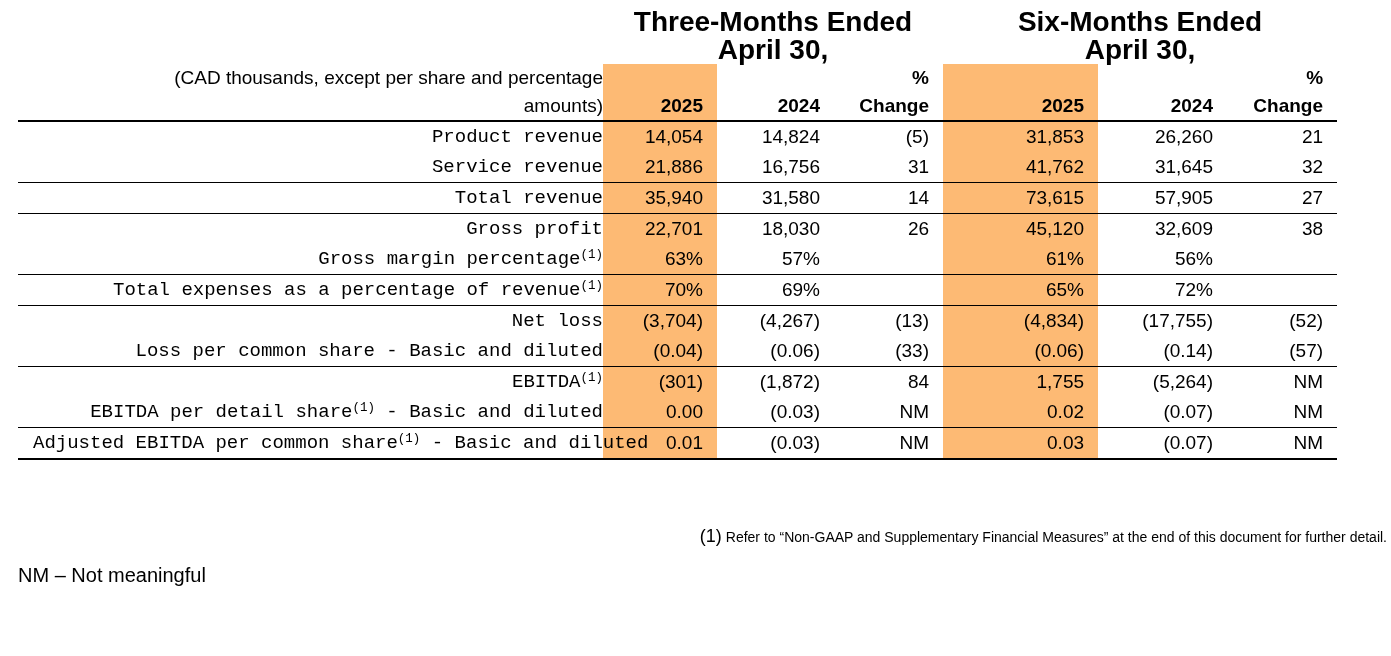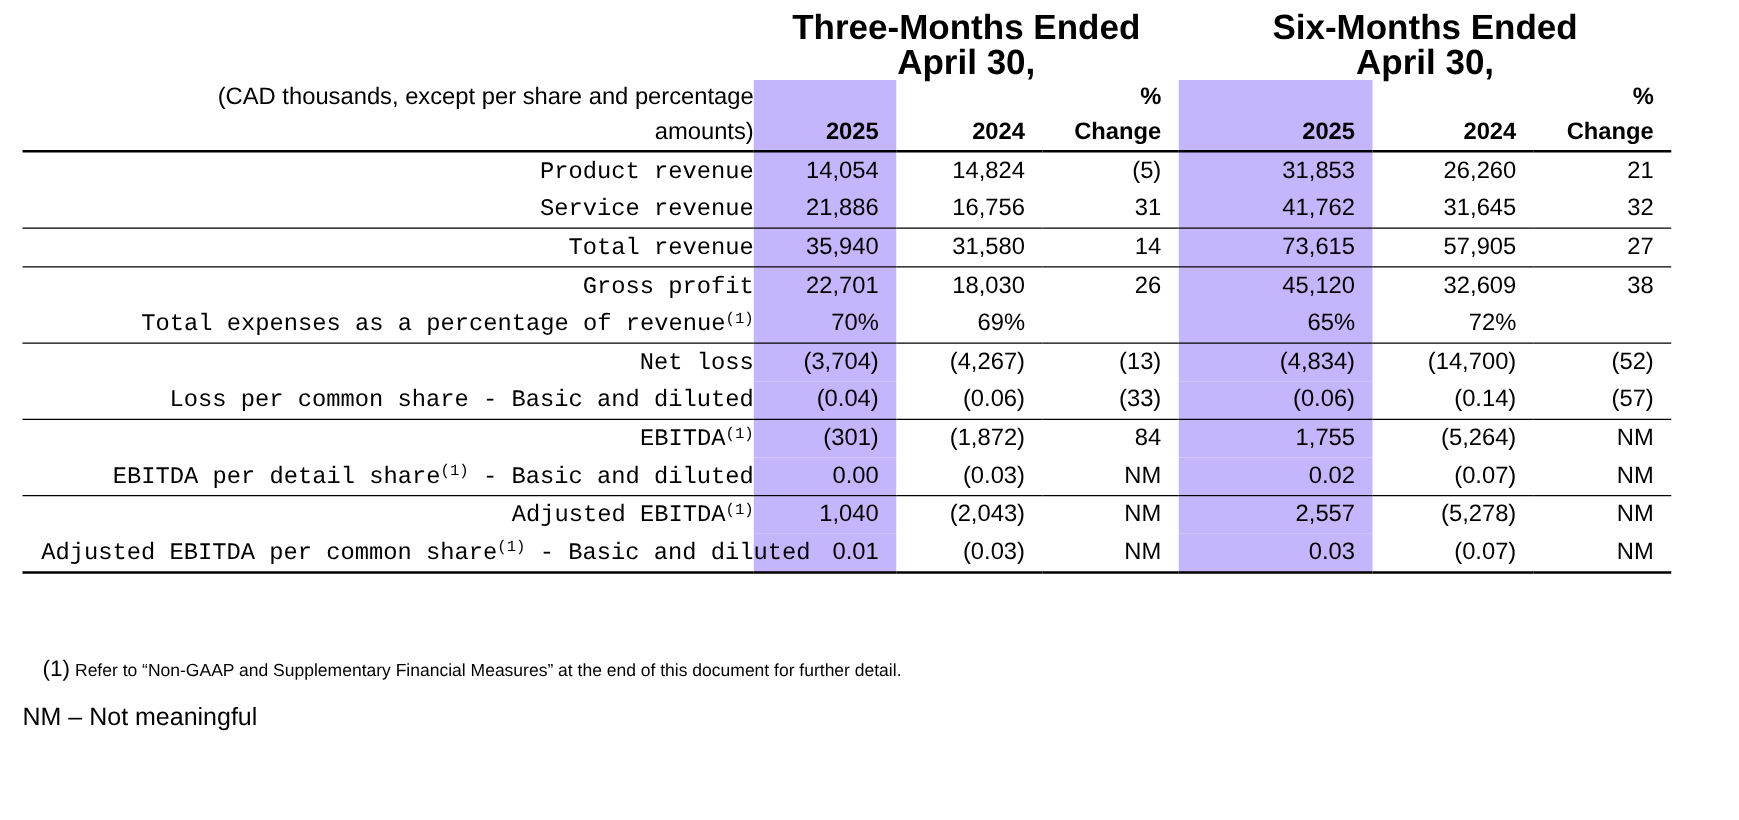--- a/index.html
+++ b/index.html
@@ -53,21 +53,21 @@
   tr.colhead th.num {
     font-weight: bold;
     font-size: 19px;
     line-height: 28px;
   }
   .num {
     text-align: right;
     padding-right: 14px;
   }
   .gray {
-    background: #c4b5fd;
+    background: #fdba74;
     margin-left: 41px;
   }
   
   tbody td {
     font-size: 19px;
     height: 30px;
     line-height: 30px;
   }
   tbody td.lbl {
     text-align: right;
@@ -83,23 +83,24 @@
   sup.fn-sup {
     font-size: 12.5px;
     line-height: 0;
     vertical-align: 6px;
   }
   
   .footnotes {
     margin-top: 66px;
   }
   .fn1 {
-    margin: 16px;
+    margin: 4px;
     font-size: 14px;
     line-height: 20px;
+    text-align: right;
   }
   .fn1 .fn-marker {
     font-size: 18px;
     margin-right: 4px;
   }
   .fn2 {
     margin: 18px 0 0 0;
     font-size: 20px;
     line-height: 20px;
   }
@@ -180,35 +181,44 @@
       <tr>
         <td class="lbl"><span>Gross profit</span><sup class="fn-sup"></sup><span></span></td>
         <td class="num gray">22,701</td>
         <td class="num">18,030</td>
         <td class="num">26</td>
         <td class="num gray">45,120</td>
         <td class="num">32,609</td>
         <td class="num">38</td>
       </tr>
       <tr class="rule">
+        <td class="lbl"><span>Gross margin percentage</span><sup class="fn-sup">(1)</sup><span></span></td>
+        <td class="num gray">63%</td>
+        <td class="num">57%</td>
+        <td class="num"></td>
+        <td class="num gray">61%</td>
+        <td class="num">56%</td>
+        <td class="num"></td>
+      </tr>
+      <tr class="rule">
         <td class="lbl"><span>Total expenses as a percentage of revenue</span><sup class="fn-sup">(1)</sup><span></span></td>
         <td class="num gray">70%</td>
         <td class="num">69%</td>
         <td class="num"></td>
         <td class="num gray">65%</td>
         <td class="num">72%</td>
         <td class="num"></td>
       </tr>
       <tr>
         <td class="lbl"><span>Net loss</span><sup class="fn-sup"></sup><span></span></td>
         <td class="num gray">(3,704)</td>
         <td class="num">(4,267)</td>
         <td class="num">(13)</td>
         <td class="num gray">(4,834)</td>
-        <td class="num">(14,700)</td>
+        <td class="num">(17,755)</td>
         <td class="num">(52)</td>
       </tr>
       <tr class="rule">
         <td class="lbl"><span>Loss per common share - Basic and diluted</span><sup class="fn-sup"></sup><span></span></td>
         <td class="num gray">(0.04)</td>
         <td class="num">(0.06)</td>
         <td class="num">(33)</td>
         <td class="num gray">(0.06)</td>
         <td class="num">(0.14)</td>
         <td class="num">(57)</td>
@@ -224,29 +234,20 @@
       </tr>
       <tr class="rule">
         <td class="lbl"><span>EBITDA per detail share</span><sup class="fn-sup">(1)</sup><span> - Basic and diluted</span></td>
         <td class="num gray">0.00</td>
         <td class="num">(0.03)</td>
         <td class="num">NM</td>
         <td class="num gray">0.02</td>
         <td class="num">(0.07)</td>
         <td class="num">NM</td>
       </tr>
-      <tr>
-        <td class="lbl"><span>Adjusted EBITDA</span><sup class="fn-sup">(1)</sup><span></span></td>
-        <td class="num gray">1,040</td>
-        <td class="num">(2,043)</td>
-        <td class="num">NM</td>
-        <td class="num gray">2,557</td>
-        <td class="num">(5,278)</td>
-        <td class="num">NM</td>
-      </tr>
       <tr class="thick">
         <td class="lbl"><span>Adjusted EBITDA per common share</span><sup class="fn-sup">(1)</sup><span> - Basic and diluted</span></td>
         <td class="num gray">0.01</td>
         <td class="num">(0.03)</td>
         <td class="num">NM</td>
         <td class="num gray">0.03</td>
         <td class="num">(0.07)</td>
         <td class="num">NM</td>
       </tr>
     </tbody>

